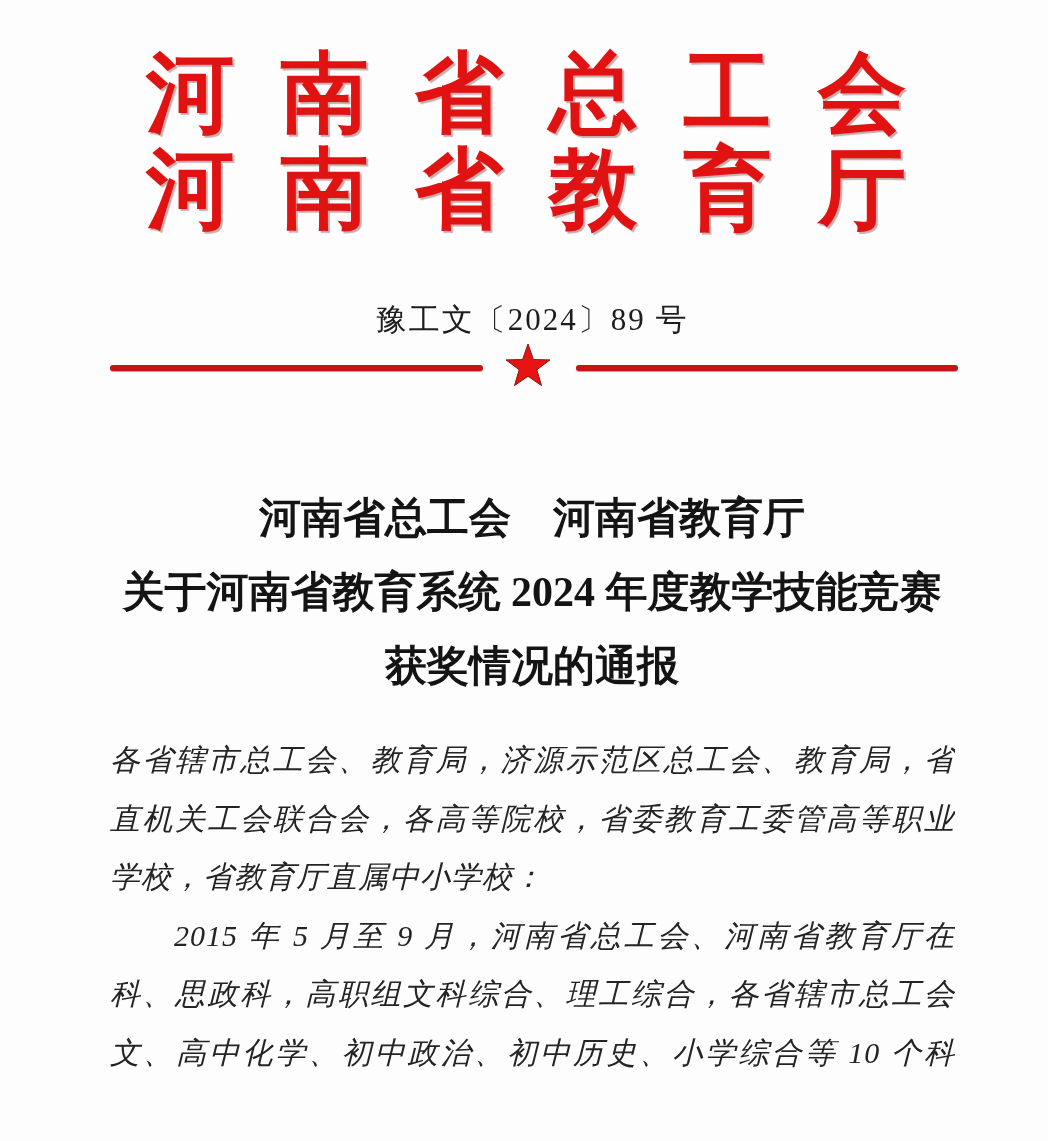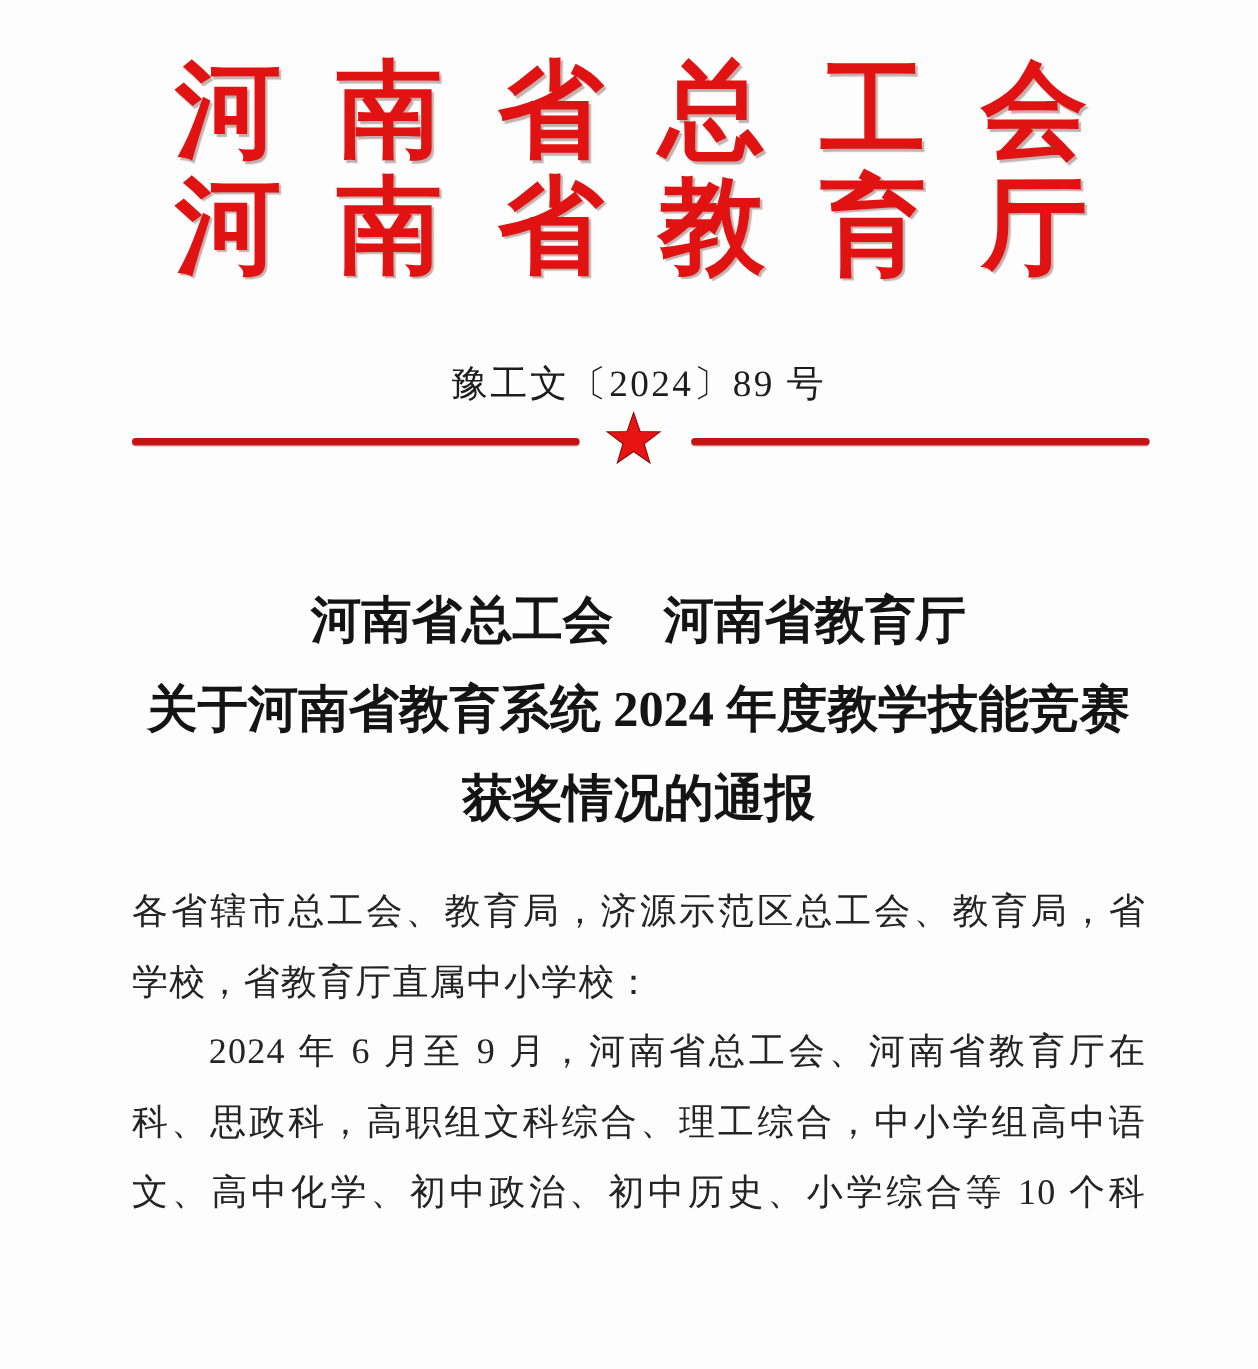--- a/index.html
+++ b/index.html
@@ -50,20 +50,21 @@
     text-align:center;color:#141414;
     font-weight:bold;font-size:42px;
   }
   .title-line{height:74px;line-height:74px;white-space:nowrap;}
 
   
   .body-block{
     position:absolute;top:731px;left:110px;width:845px;
     font-size:30px;color:#242424;
     letter-spacing:1px;
+    font-style:italic;
   }
   .body-line{
     height:58.6px;line-height:58.6px;
     overflow:hidden;white-space:normal;
   }
   .jf{text-align:justify;text-align-last:justify;}
   .lf{text-align:left;text-align-last:left;}
   .ind{text-indent:64px;}
 </style>
 </head>
@@ -101,19 +102,20 @@
   </div>
 
   <div class="title-block">
     <div class="title-line">河南省总工会　河南省教育厅</div>
     <div class="title-line">关于河南省教育系统 2024 年度教学技能竞赛</div>
     <div class="title-line">获奖情况的通报</div>
   </div>
 
   <div class="body-block">
     <div class="body-line jf">各省辖市总工会、教育局，济源示范区总工会、教育局，省</div>
+    <div class="body-line jf">直机关工会联合会，各高等院校，省委教育工委管高等职业</div>
     <div class="body-line lf">学校，省教育厅直属中小学校：</div>
-    <div class="body-line jf ind">2024 年 6 月至 9 月，河南省总工会、河南省教育厅在</div>
-    <div class="body-line jf">科、思政科，高职组文科综合、理工综合，中小学组高中语</div>
+    <div class="body-line jf ind">2015 年 5 月至 9 月，河南省总工会、河南省教育厅在</div>
+    <div class="body-line jf">科、思政科，高职组文科综合、理工综合，各省辖市总工会</div>
     <div class="body-line jf">文、高中化学、初中政治、初中历史、小学综合等 10 个科</div>
   </div>
 
 </div>
 
 </body></html>

